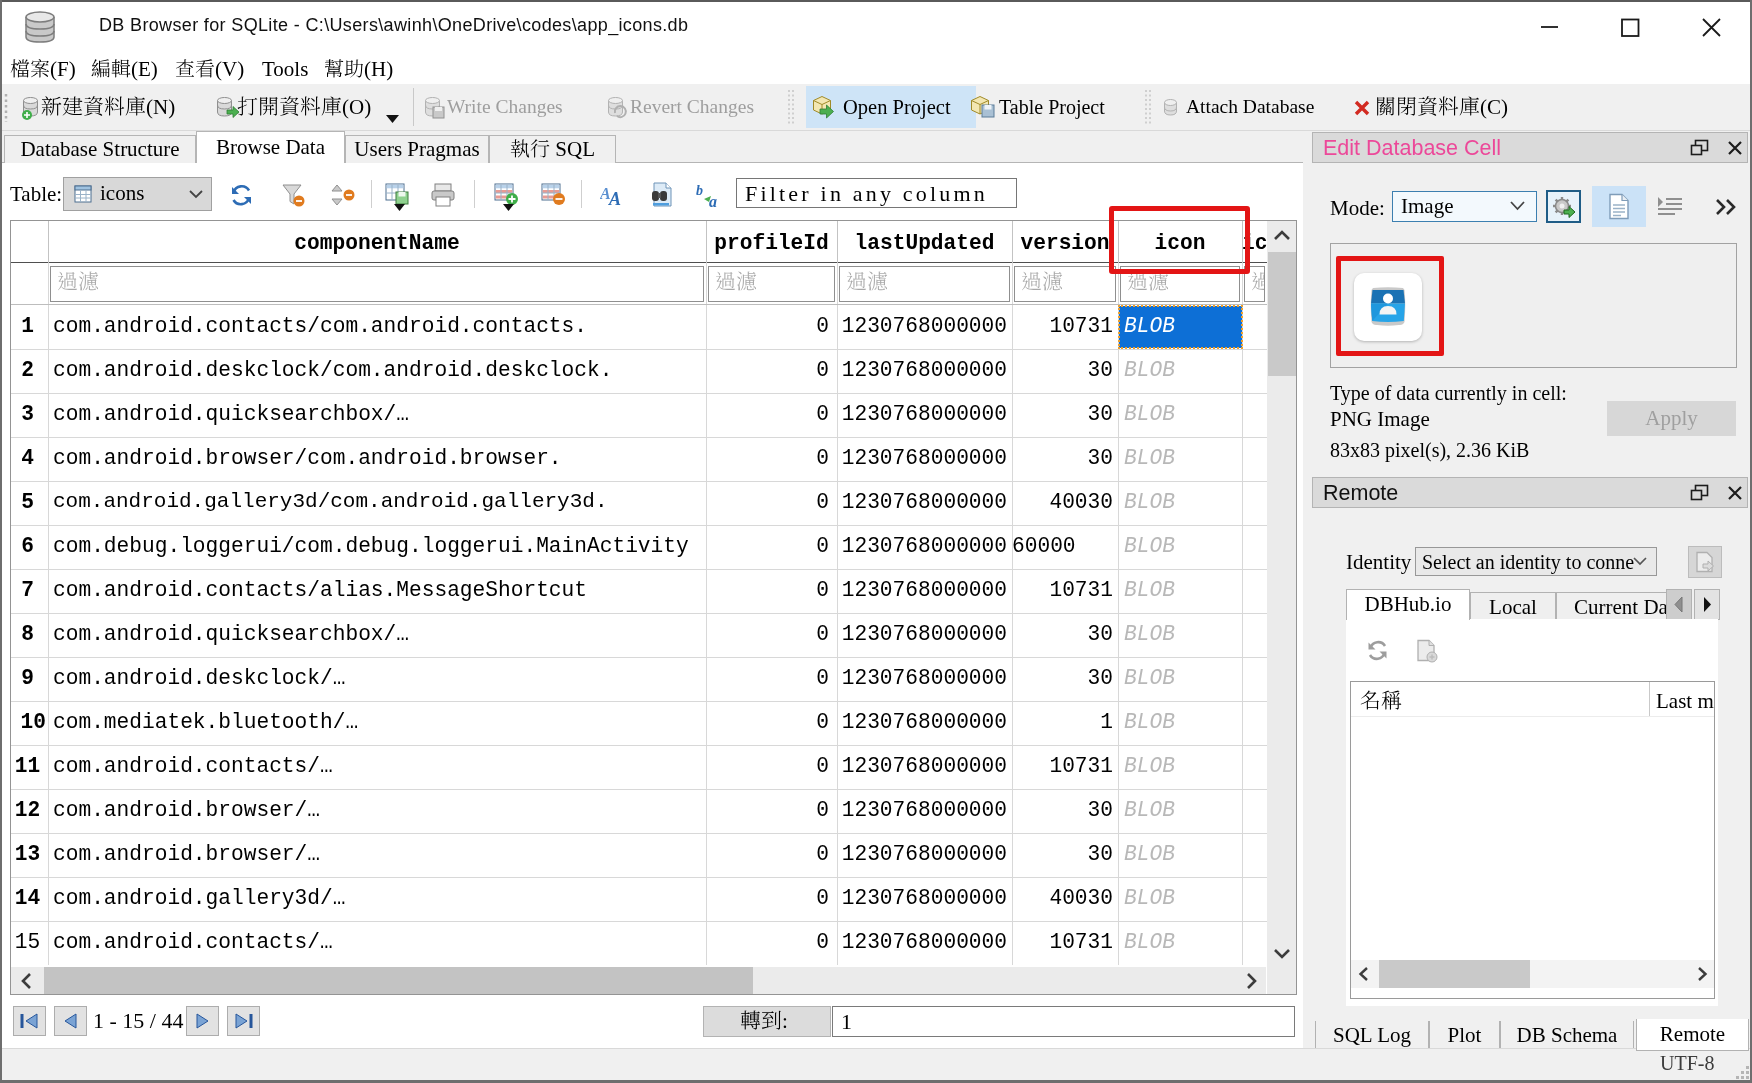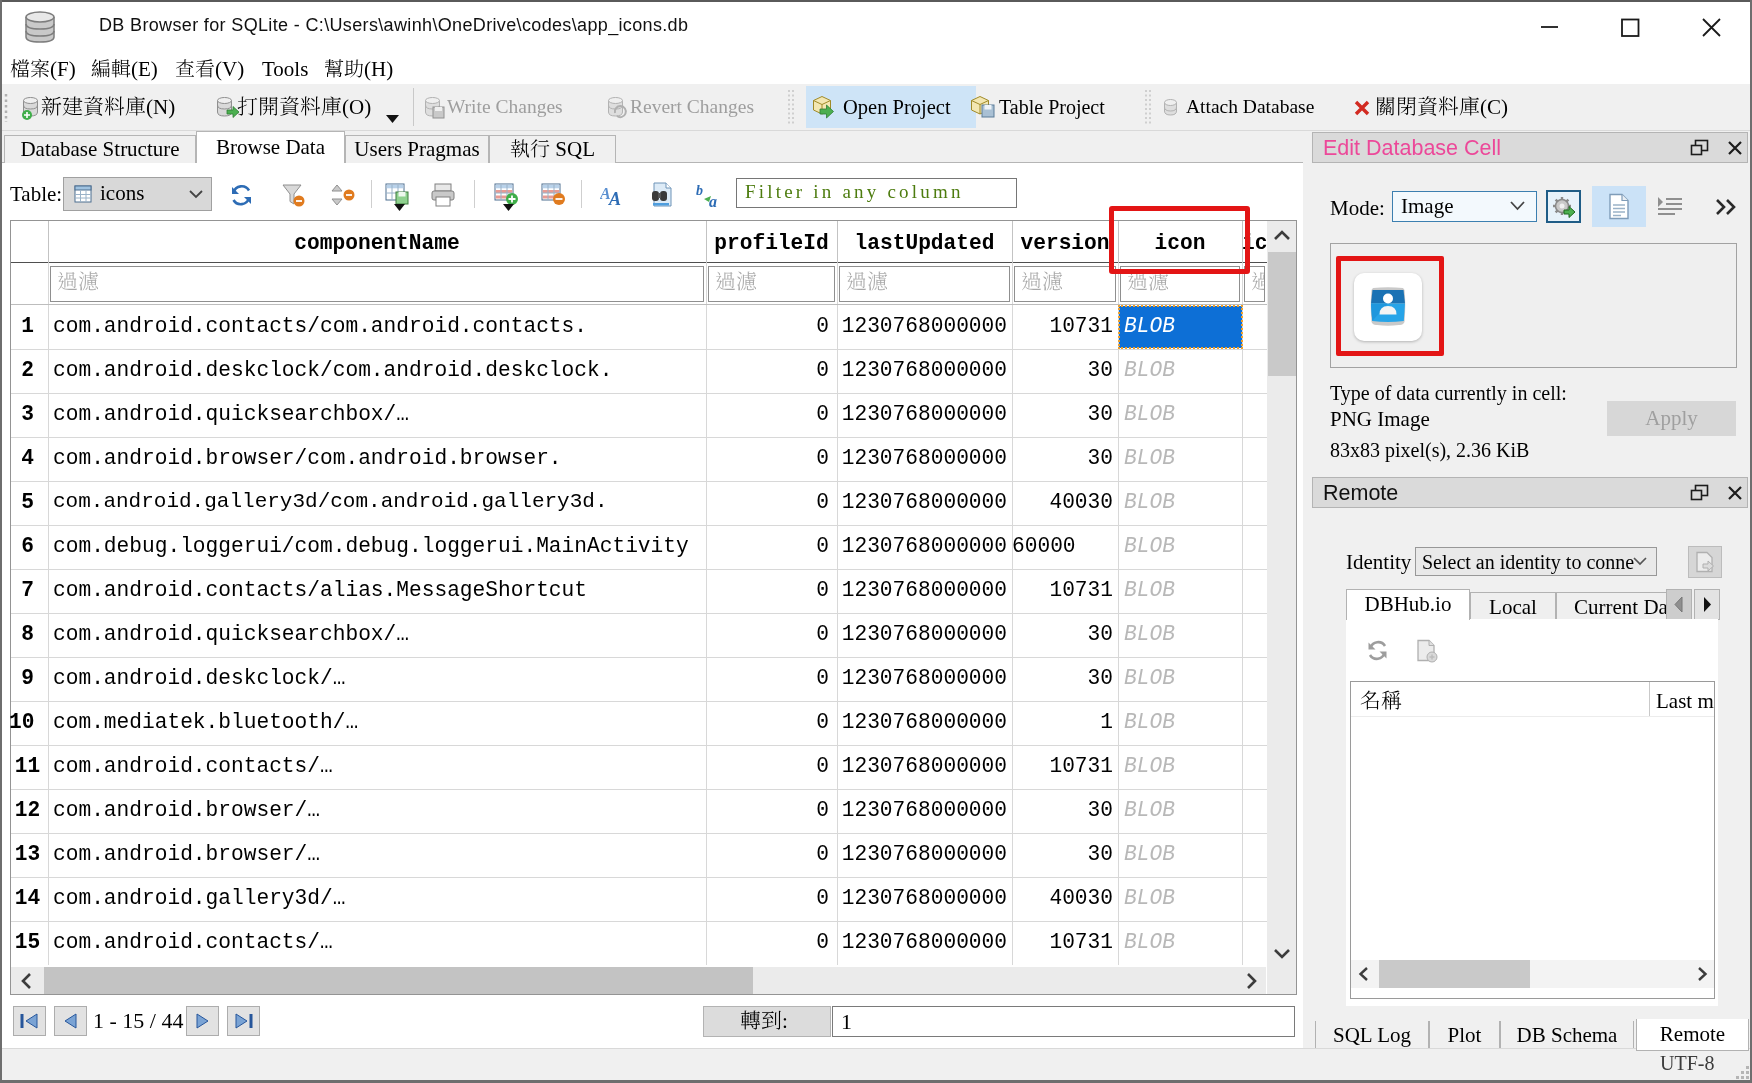--- a/index.html
+++ b/index.html
@@ -264,21 +264,21 @@
     <rect x="12" y="9" width="7" height="10" rx="3" fill="#3a3a3a"></rect>
     <rect x="10" y="11" width="3" height="5" fill="#555"></rect>
     <rect x="5" y="21" width="16" height="2.5" fill="#4f9ede"></rect>
   </svg>
 <svg class="abs" style="left:696px;top:183px" width="28" height="26">
     <text x="0" y="12" font-family="Liberation Serif" font-style="italic" font-weight="bold" font-size="14" fill="#2d6cb5">b</text>
     <text x="13" y="24" font-family="Liberation Serif" font-style="italic" font-weight="bold" font-size="16" fill="#2d6cb5">a</text>
     <path d="M8 16 l7 -3 -2 6 z" fill="#4caf50"></path>
   </svg>
 <div class="abs" style="left:736px;top:178px;width:281px;height:30px;background:#fff;border:1px solid #767676"></div>
-<span class="tb" style="left:745px;top:181px;font-size:19px;color:#4d7c0f;letter-spacing:3.2px">Filter in any column</span>
+<span class="tb" style="left:745px;top:181px;font-size:22px;color:#000000;letter-spacing:3.2px">Filter in any column</span>
 <div class="abs" style="left:1109px;top:206px;width:141px;height:68px;border:5px solid #e31515;border-radius:3px;z-index:6"></div>
 <div class="abs" style="left:10px;top:220px;width:1287px;height:775px;background:#fff;border:1px solid #949494"></div>
 <div class="tb mono" style="left:48px;top:231px;width:658px;text-align:center;font-weight:bold;font-size:21.2px;overflow:hidden">componentName</div>
 <div class="tb mono" style="left:706px;top:231px;width:131px;text-align:center;font-weight:bold;font-size:21.2px;overflow:hidden">profileId</div>
 <div class="tb mono" style="left:837px;top:231px;width:175px;text-align:center;font-weight:bold;font-size:21.2px;overflow:hidden">lastUpdated</div>
 <div class="tb mono" style="left:1012px;top:231px;width:106px;text-align:center;font-weight:bold;font-size:21.2px;overflow:hidden">version</div>
 <div class="tb mono" style="left:1118px;top:231px;width:124px;text-align:center;font-weight:bold;font-size:21.2px;overflow:hidden">icon</div>
 <div class="tb mono" style="left:1242px;top:231px;width:25px;text-align:center;font-weight:bold;font-size:21.2px;overflow:hidden">ic</div>
 <div class="abs" style="left:11px;top:262px;width:1256px;height:1px;background:#4f4f4f"></div>
 <div class="abs" style="left:48px;top:221px;width:1px;height:42px;background:#c3c3c3"></div>
@@ -387,21 +387,21 @@
 <div class="tb mono" style="left:1012px;top:622px;width:101px;text-align:right;font-size:21.2px">30</div>
 <div class="tb mono" style="left:1124px;top:622px;font-size:21.2px;font-style:italic;color:#b8b8b8">BLOB</div>
 <div class="abs" style="left:11px;top:657px;width:1256px;height:1px;background:#d8d8d8"></div>
 <div class="tb mono" style="left:9px;top:666px;width:37px;text-align:center;font-weight:bold;font-size:21.2px">9</div>
 <div class="tb mono" style="left:53px;top:666px;font-size:21.2px">com.android.deskclock/…</div>
 <div class="tb mono" style="left:706px;top:666px;width:123px;text-align:right;font-size:21.2px">0</div>
 <div class="tb mono" style="left:837px;top:666px;width:170px;text-align:right;font-size:21.2px">1230768000000</div>
 <div class="tb mono" style="left:1012px;top:666px;width:101px;text-align:right;font-size:21.2px">30</div>
 <div class="tb mono" style="left:1124px;top:666px;font-size:21.2px;font-style:italic;color:#b8b8b8">BLOB</div>
 <div class="abs" style="left:11px;top:701px;width:1256px;height:1px;background:#d8d8d8"></div>
-<div class="tb mono" style="left:9px;top:710px;width:37px;text-align:left;font-weight:bold;font-size:21.2px">10</div>
+<div class="tb mono" style="left:9px;top:710px;width:37px;text-align:right;font-weight:bold;font-size:21.2px">10</div>
 <div class="tb mono" style="left:53px;top:710px;font-size:21.2px">com.mediatek.bluetooth/…</div>
 <div class="tb mono" style="left:706px;top:710px;width:123px;text-align:right;font-size:21.2px">0</div>
 <div class="tb mono" style="left:837px;top:710px;width:170px;text-align:right;font-size:21.2px">1230768000000</div>
 <div class="tb mono" style="left:1012px;top:710px;width:101px;text-align:right;font-size:21.2px">1</div>
 <div class="tb mono" style="left:1124px;top:710px;font-size:21.2px;font-style:italic;color:#b8b8b8">BLOB</div>
 <div class="abs" style="left:11px;top:745px;width:1256px;height:1px;background:#d8d8d8"></div>
 <div class="tb mono" style="left:9px;top:754px;width:37px;text-align:center;font-weight:bold;font-size:21.2px">11</div>
 <div class="tb mono" style="left:53px;top:754px;font-size:21.2px">com.android.contacts/…</div>
 <div class="tb mono" style="left:706px;top:754px;width:123px;text-align:right;font-size:21.2px">0</div>
 <div class="tb mono" style="left:837px;top:754px;width:170px;text-align:right;font-size:21.2px">1230768000000</div>
@@ -422,21 +422,21 @@
 <div class="tb mono" style="left:1012px;top:842px;width:101px;text-align:right;font-size:21.2px">30</div>
 <div class="tb mono" style="left:1124px;top:842px;font-size:21.2px;font-style:italic;color:#b8b8b8">BLOB</div>
 <div class="abs" style="left:11px;top:877px;width:1256px;height:1px;background:#d8d8d8"></div>
 <div class="tb mono" style="left:9px;top:886px;width:37px;text-align:center;font-weight:bold;font-size:21.2px">14</div>
 <div class="tb mono" style="left:53px;top:886px;font-size:21.2px">com.android.gallery3d/…</div>
 <div class="tb mono" style="left:706px;top:886px;width:123px;text-align:right;font-size:21.2px">0</div>
 <div class="tb mono" style="left:837px;top:886px;width:170px;text-align:right;font-size:21.2px">1230768000000</div>
 <div class="tb mono" style="left:1012px;top:886px;width:101px;text-align:right;font-size:21.2px">40030</div>
 <div class="tb mono" style="left:1124px;top:886px;font-size:21.2px;font-style:italic;color:#b8b8b8">BLOB</div>
 <div class="abs" style="left:11px;top:921px;width:1256px;height:1px;background:#d8d8d8"></div>
-<div class="tb mono" style="left:9px;top:930px;width:37px;text-align:center;font-weight:bold;font-size:21.2px">15</div>
+<div class="tb mono" style="left:9px;top:930px;width:37px;text-align:center;font-weight:normal;font-size:21.2px">15</div>
 <div class="tb mono" style="left:53px;top:930px;font-size:21.2px">com.android.contacts/…</div>
 <div class="tb mono" style="left:706px;top:930px;width:123px;text-align:right;font-size:21.2px">0</div>
 <div class="tb mono" style="left:837px;top:930px;width:170px;text-align:right;font-size:21.2px">1230768000000</div>
 <div class="tb mono" style="left:1012px;top:930px;width:101px;text-align:right;font-size:21.2px">10731</div>
 <div class="tb mono" style="left:1124px;top:930px;font-size:21.2px;font-style:italic;color:#b8b8b8">BLOB</div>
 <div class="abs" style="left:11px;top:967px;width:1255px;height:27px;background:#ebebeb"></div>
 <div class="abs" style="left:44px;top:967px;width:709px;height:27px;background:#c3c3c3"></div>
 <svg class="abs" style="left:18px;top:972px" width="18" height="18">
     <path d="M12 2 L5 9 l7 7" fill="none" stroke="#3c3c3c" stroke-width="2.6"></path>
   </svg>

